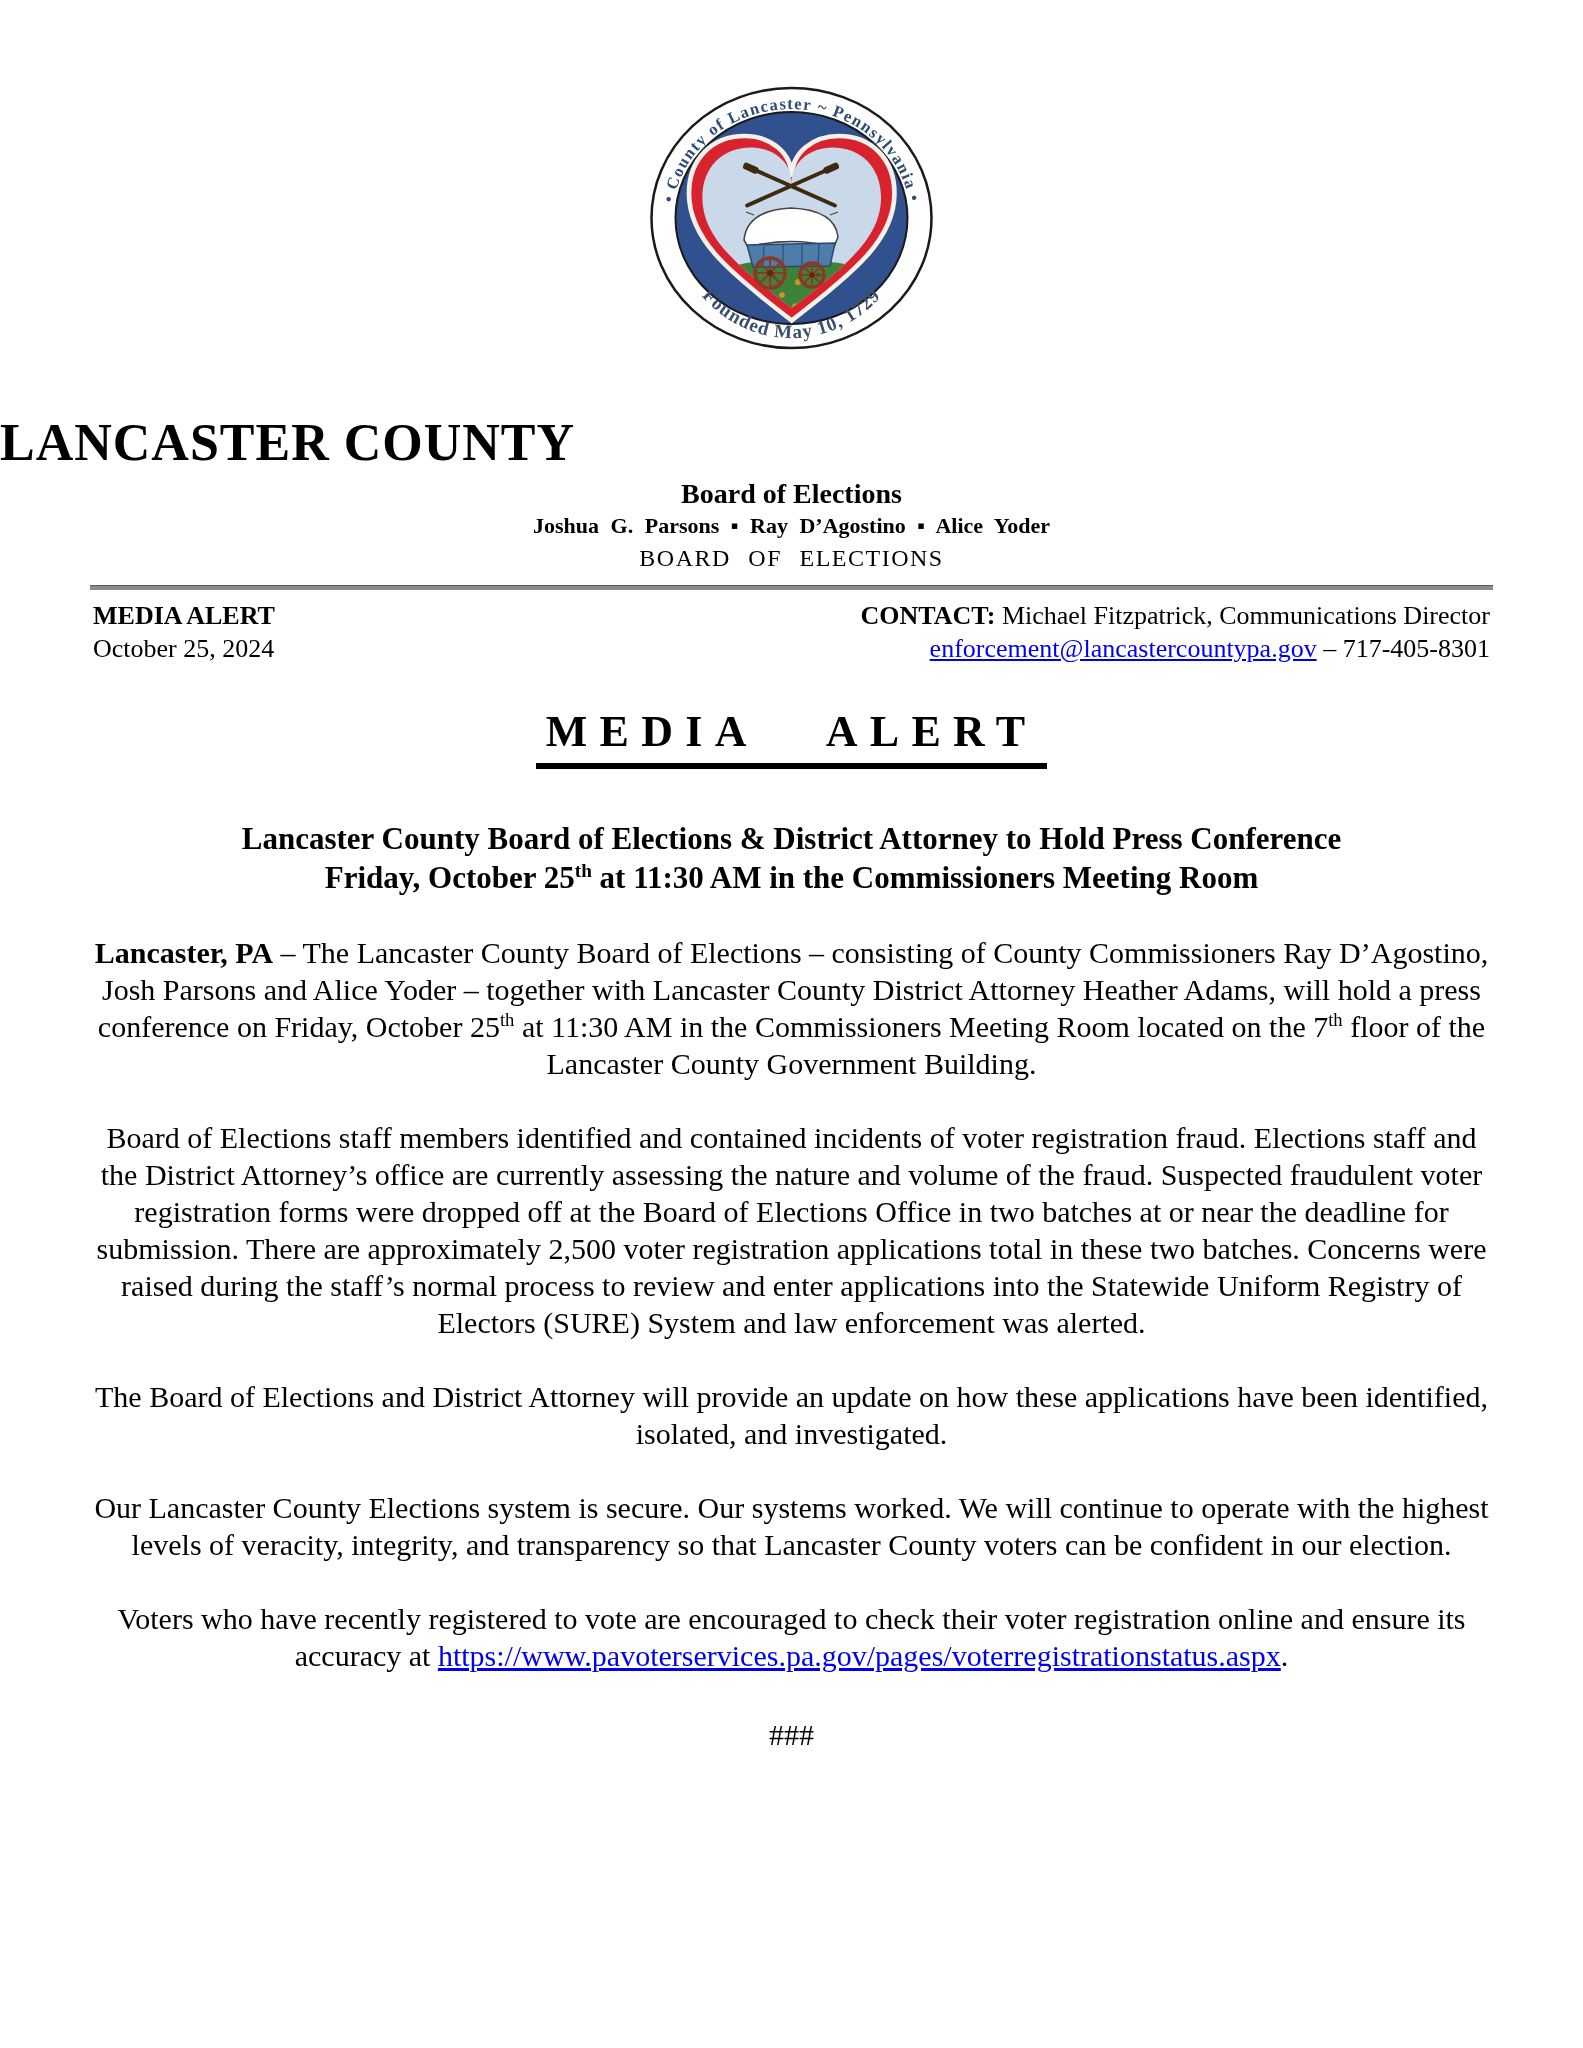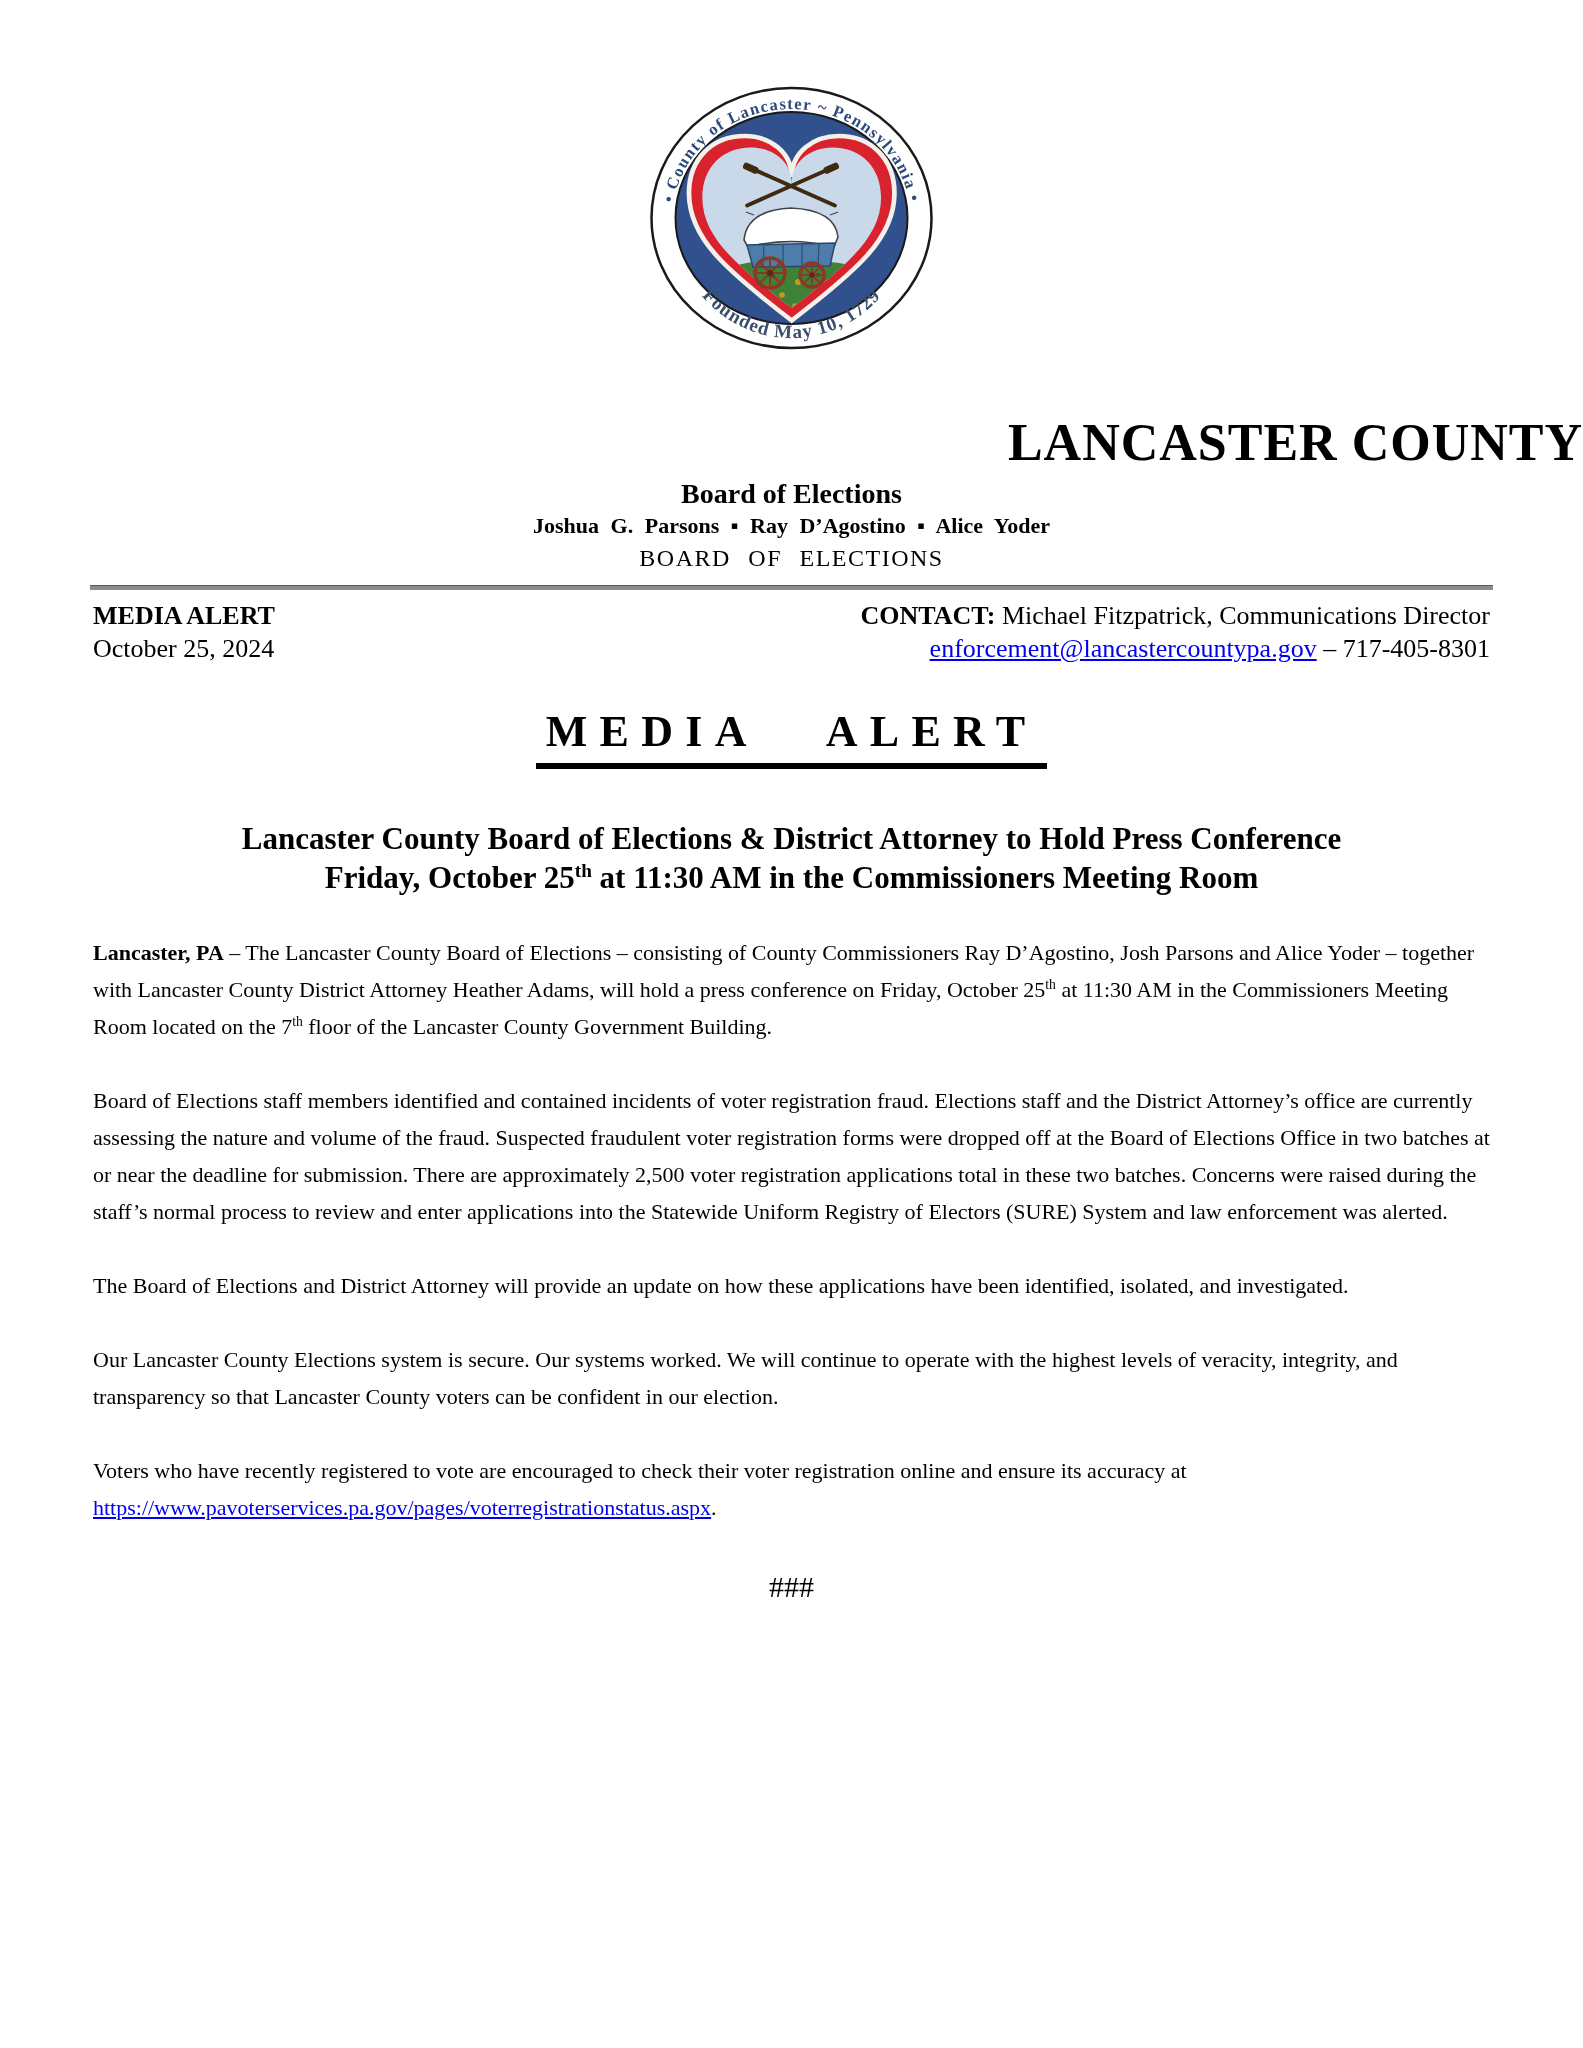--- a/index.html
+++ b/index.html
@@ -8,22 +8,22 @@
     width: 1583px;
     height: 2048px;
     margin: 0 auto;
     background: #ffffff;
     overflow: hidden;
     font-family: "Liberation Serif", "DejaVu Serif", serif;
     color: #000000;
   }
   .seal-wrap { text-align: center; padding-top: 86px; }
   .masthead-title {
-    margin: 60px 0 0 12px;
-    text-align: right;
+    margin: 60px 0 0 0;
+    text-align: left;
     font-size: 52px;
     font-weight: bold;
     letter-spacing: 1px;
     line-height: 58px;
   }
   .masthead-sub {
     margin-top: 6px;
     text-align: center;
     font-size: 28px;
     font-weight: bold;
@@ -85,23 +85,23 @@
   }
   .headline {
     margin: 50px 93px 0 93px;
     text-align: center;
     font-size: 31px;
     font-weight: bold;
     line-height: 39px;
   }
   .body-copy {
     margin: 0 93px 0 93px;
-    font-size: 22px;
+    font-size: 30px;
     line-height: 37px;
-    text-align: left;
+    text-align: center;
   }
   .body-copy p { margin: 37px 0 0 0; }
   sup.ord {
     font-size: 0.62em;
     line-height: 0;
     vertical-align: super;
   }
   .footer-hash {
     margin-top: 44px;
     text-align: center;

